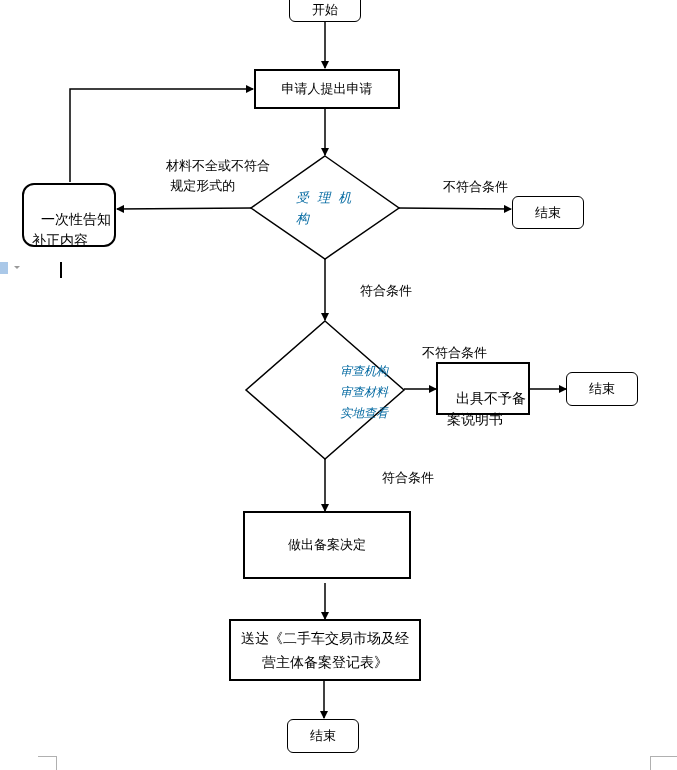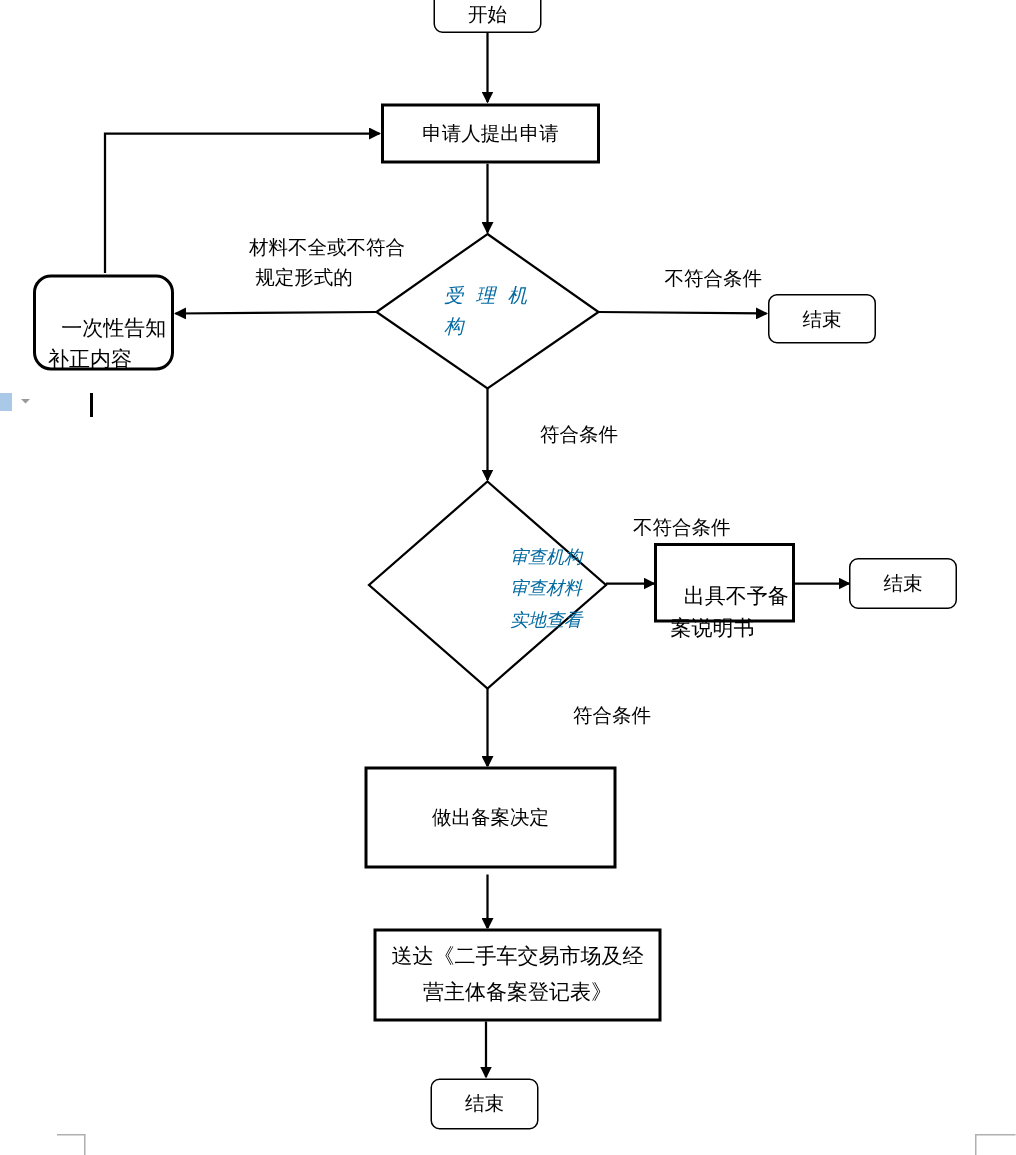--- a/index.html
+++ b/index.html
@@ -95,21 +95,21 @@
 <div class="term" style="left:566px; top:372px; width:72px; height:34px;">
   <span>结束</span>
 </div>
 
 <div class="lbl" style="left:355px; top:468px;">符合条件</div>
 
 <div class="box" style="left:243px; top:511px; width:168px; height:68px; display:flex; align-items:center; justify-content:center; font-size:13px;">
   <span>做出备案决定</span>
 </div>
 
-<div class="box" style="left:229px; top:619px; width:192px; height:62px; display:flex; align-items:center; justify-content:center; font-size:14px; line-height:24px; text-align:center; white-space:pre;margin-left:20px;">
+<div class="box" style="left:229px; top:619px; width:192px; height:62px; display:flex; align-items:center; justify-content:center; font-size:14px; line-height:24px; text-align:center; white-space:pre;">
   <span>送达《二手车交易市场及经
 营主体备案登记表》</span>
 </div>
 
 <div class="term" style="left:287px; top:719px; width:72px; height:34px;">
   <span>结束</span>
 </div>
 
 <div class="doc-icon"></div>
 <div class="doc-caret"></div>

